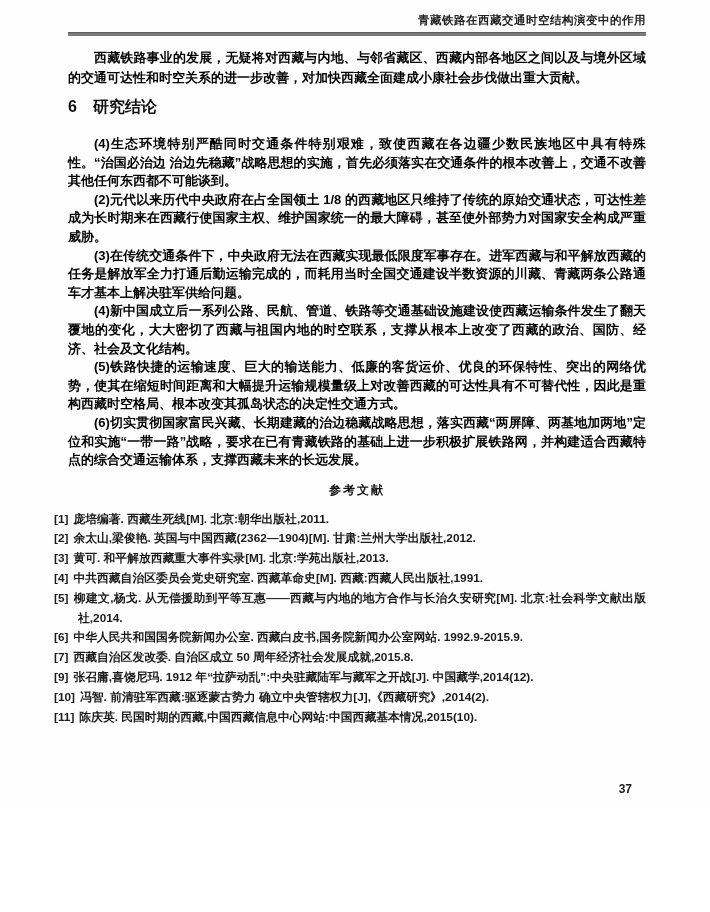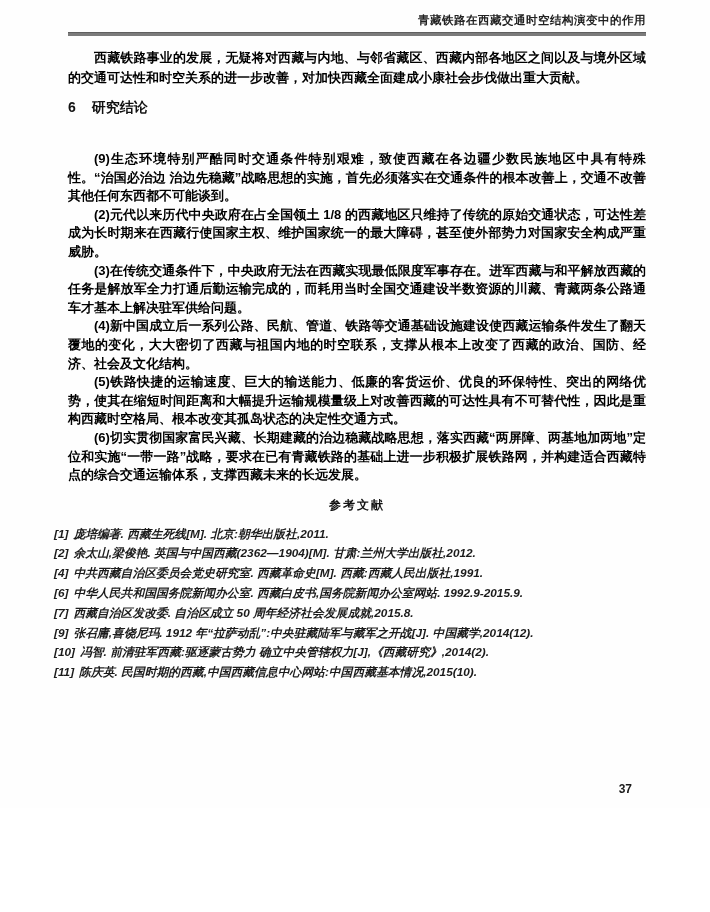--- a/index.html
+++ b/index.html
@@ -40,22 +40,22 @@
     font-weight: 700;
     text-align: justify;
     text-indent: 2em;
     color: #000000;
   }
   .intro {
     margin-top: 12px;
     line-height: 19.5px;
   }
   .section-heading {
-    margin: 8px 0 31px 0;
-    font-size: 14px;
+    margin: 8px 0 16px 0;
+    font-size: 16px;
     font-weight: 800;
     color: #111;
     line-height: 24px;
   }
   .sec-num {
     display: inline-block;
     margin-right: 16px;
   }
   .ref-title {
     margin: 9px 0 0 0;
@@ -70,21 +70,20 @@
     margin-top: 9px;
     font-size: 11.8px;
     line-height: 19.8px;
     font-weight: 600;
     color: #1b1b1b;
   }
   .ref-item {
     padding-left: 10px;
     text-indent: -24px;
     text-align: justify;
-    font-style: italic;
   }
   .ref-label {
     display: inline;
     margin-right: 5px;
     font-weight: 700;
   }
   .page-number {
     position: absolute;
     right: 78px;
     bottom: 12px;
@@ -102,33 +101,35 @@
 
     <div class="running-header">
       <span>青藏铁路在西藏交通时空结构演变中的作用</span>
     </div>
     <div class="header-rule"></div>
 
     <p class="body-par intro">西藏铁路事业的发展，无疑将对西藏与内地、与邻省藏区、西藏内部各地区之间以及与境外区域的交通可达性和时空关系的进一步改善，对加快西藏全面建成小康社会步伐做出重大贡献。</p>
 
     <h2 class="section-heading"><span class="sec-num">6</span><span class="sec-title">研究结论</span></h2>
 
-    <p class="body-par">(9)生态环境特别严酷同时交通条件特别艰难，致使西藏在各边疆少数民族地区中具有特殊性。“治国必治边 治边先稳藏”战略思想的实施，首先必须落实在交通条件的根本改善上，交通不改善其他任何东西都不可能谈到。</p>
+    <p class="body-par">(4)生态环境特别严酷同时交通条件特别艰难，致使西藏在各边疆少数民族地区中具有特殊性。“治国必治边 治边先稳藏”战略思想的实施，首先必须落实在交通条件的根本改善上，交通不改善其他任何东西都不可能谈到。</p>
     <p class="body-par">(2)元代以来历代中央政府在占全国领土 1/8 的西藏地区只维持了传统的原始交通状态，可达性差成为长时期来在西藏行使国家主权、维护国家统一的最大障碍，甚至使外部势力对国家安全构成严重威胁。</p>
     <p class="body-par">(3)在传统交通条件下，中央政府无法在西藏实现最低限度军事存在。进军西藏与和平解放西藏的任务是解放军全力打通后勤运输完成的，而耗用当时全国交通建设半数资源的川藏、青藏两条公路通车才基本上解决驻军供给问题。</p>
     <p class="body-par">(4)新中国成立后一系列公路、民航、管道、铁路等交通基础设施建设使西藏运输条件发生了翻天覆地的变化，大大密切了西藏与祖国内地的时空联系，支撑从根本上改变了西藏的政治、国防、经济、社会及文化结构。</p>
     <p class="body-par">(5)铁路快捷的运输速度、巨大的输送能力、低廉的客货运价、优良的环保特性、突出的网络优势，使其在缩短时间距离和大幅提升运输规模量级上对改善西藏的可达性具有不可替代性，因此是重构西藏时空格局、根本改变其孤岛状态的决定性交通方式。</p>
     <p class="body-par">(6)切实贯彻国家富民兴藏、长期建藏的治边稳藏战略思想，落实西藏“两屏障、两基地加两地”定位和实施“一带一路”战略，要求在已有青藏铁路的基础上进一步积极扩展铁路网，并构建适合西藏特点的综合交通运输体系，支撑西藏未来的长远发展。</p>
 
     <h3 class="ref-title">参考文献</h3>
 
     <div class="ref-list">
       <div class="ref-item"><span class="ref-label">[1]</span><span class="ref-text">庞培编著. 西藏生死线[M]. 北京:朝华出版社,2011.</span></div>
       <div class="ref-item"><span class="ref-label">[2]</span><span class="ref-text">余太山,梁俊艳. 英国与中国西藏(2362—1904)[M]. 甘肃:兰州大学出版社,2012.</span></div>
+      <div class="ref-item"><span class="ref-label">[3]</span><span class="ref-text">黄可. 和平解放西藏重大事件实录[M]. 北京:学苑出版社,2013.</span></div>
       <div class="ref-item"><span class="ref-label">[4]</span><span class="ref-text">中共西藏自治区委员会党史研究室. 西藏革命史[M]. 西藏:西藏人民出版社,1991.</span></div>
+      <div class="ref-item"><span class="ref-label">[5]</span><span class="ref-text">柳建文,杨戈. 从无偿援助到平等互惠——西藏与内地的地方合作与长治久安研究[M]. 北京:社会科学文献出版社,2014.</span></div>
       <div class="ref-item"><span class="ref-label">[6]</span><span class="ref-text">中华人民共和国国务院新闻办公室. 西藏白皮书,国务院新闻办公室网站. 1992.9-2015.9.</span></div>
       <div class="ref-item"><span class="ref-label">[7]</span><span class="ref-text">西藏自治区发改委. 自治区成立 50 周年经济社会发展成就,2015.8.</span></div>
       <div class="ref-item"><span class="ref-label">[9]</span><span class="ref-text">张召庸,喜饶尼玛. 1912 年“拉萨动乱”:中央驻藏陆军与藏军之开战[J]. 中国藏学,2014(12).</span></div>
       <div class="ref-item"><span class="ref-label">[10]</span><span class="ref-text">冯智. 前清驻军西藏:驱逐蒙古势力 确立中央管辖权力[J],《西藏研究》,2014(2).</span></div>
       <div class="ref-item"><span class="ref-label">[11]</span><span class="ref-text">陈庆英. 民国时期的西藏,中国西藏信息中心网站:中国西藏基本情况,2015(10).</span></div>
     </div>
 
   </div>
 
   <div class="page-number">37</div>

